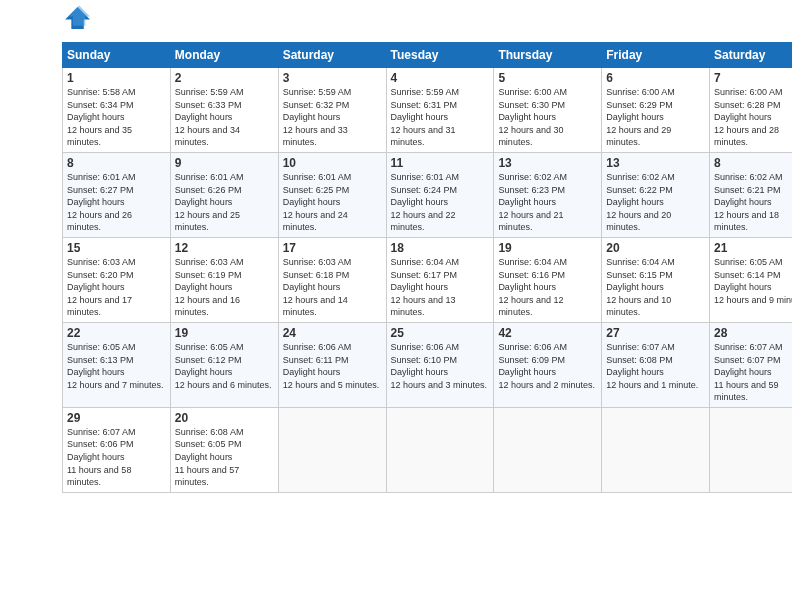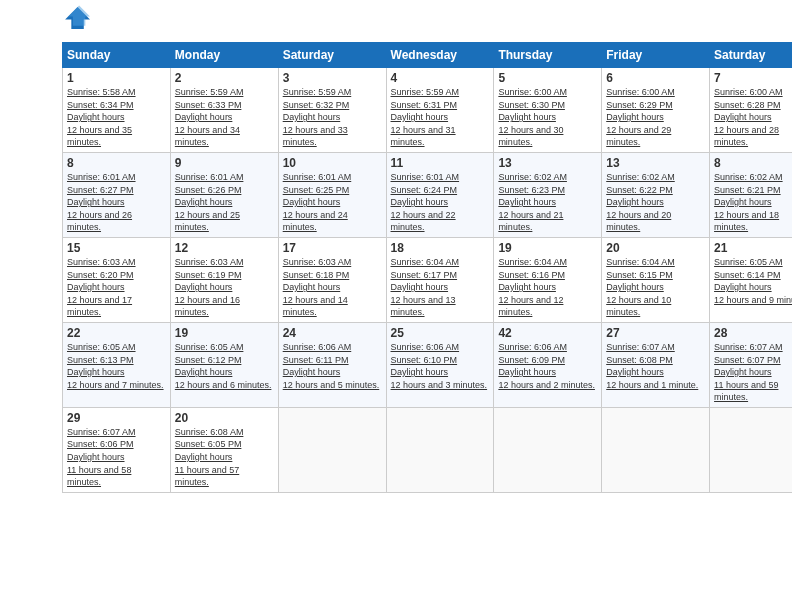--- a/index.html
+++ b/index.html
@@ -84,21 +84,20 @@
     .day-num {
       font-size: 12px;
       font-weight: bold;
       display: block;
       margin-bottom: 1px;
     }
     .day-info {
       font-size: 9px;
       color: #333;
       line-height: 1.4;
-      text-decoration: underline;
     }
     .empty-cell {
       background: #f9f9f9 !important;
     }
   </style>
 </head>
 <body>
 
 <div class="page">
   <div class="header">
@@ -117,21 +116,21 @@
       <div class="location"></div>
     </div>
   </div>
 
   <table class="calendar">
     <thead>
       <tr>
       <th>Sunday</th>
           <th>Monday</th>
           <th>Saturday</th>
-          <th>Wednesday</th>
+          <th>Tuesday</th>
           <th>Thursday</th>
           <th>Friday</th>
           <th>Saturday</th>
         </tr>
     </thead>
     <tbody id="cal-body">
     <tr>
           <td>
             <span class="day-num">1</span>
         <div class="day-info">

